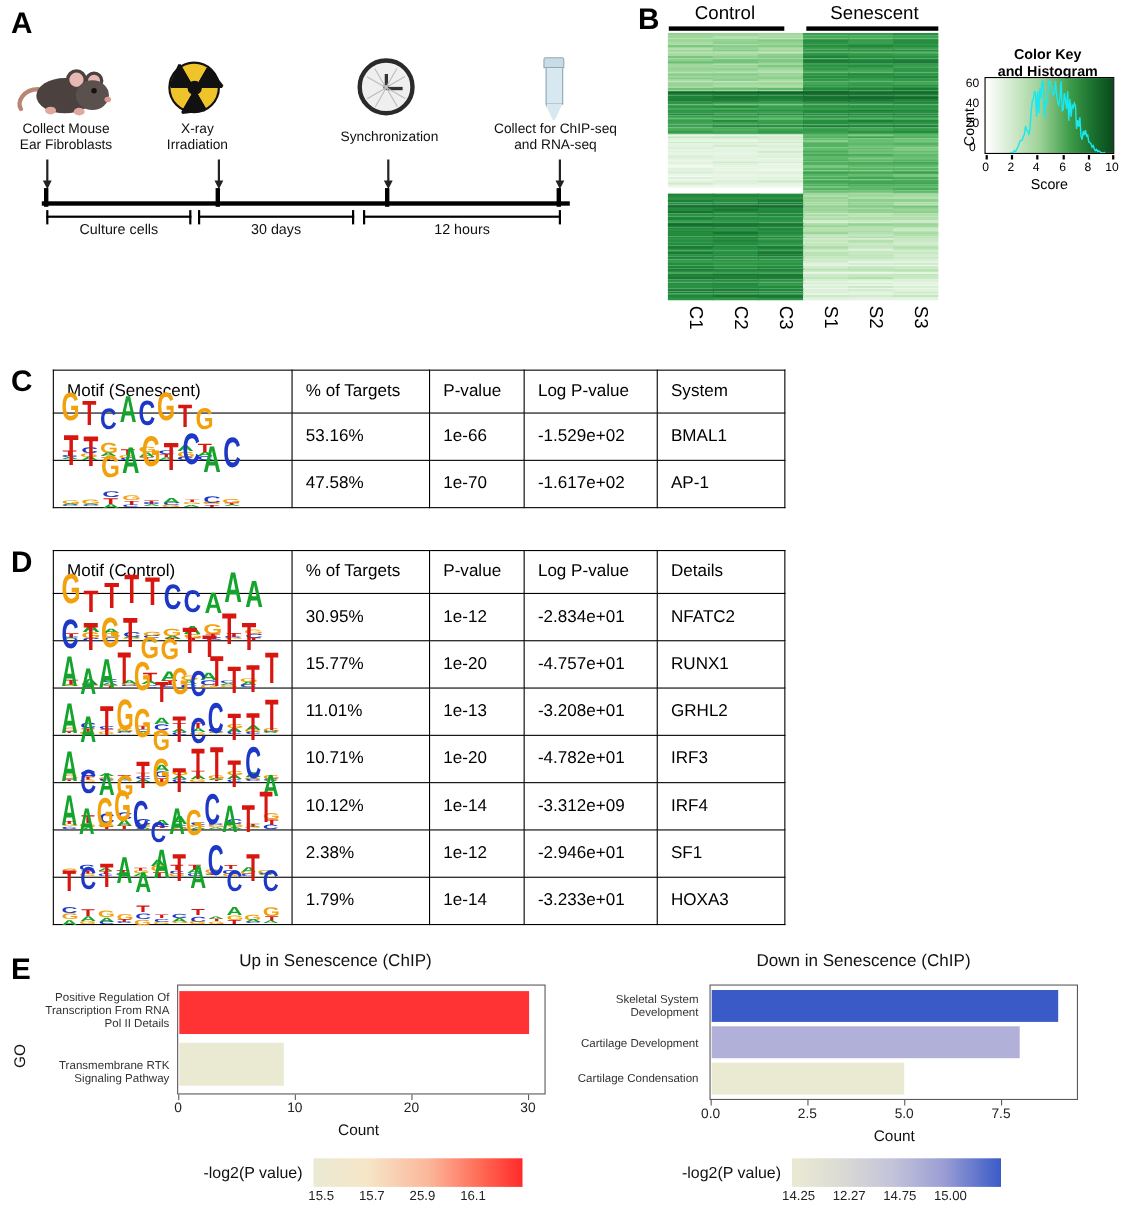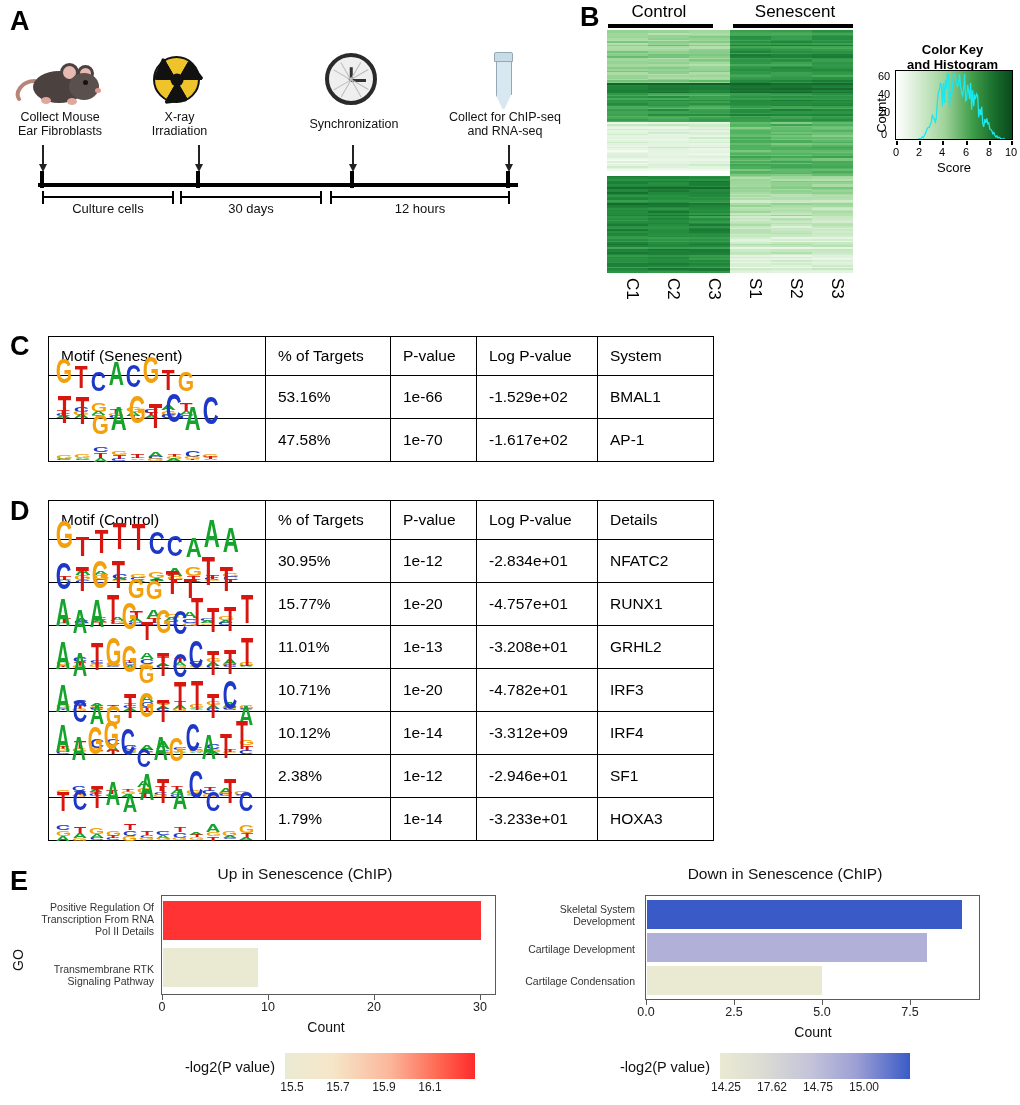--- a/index.html
+++ b/index.html
@@ -1918,21 +1918,21 @@
     <div class="ax-tick-lbl" style="left:360px; top:145px; width:28px;">20</div>
     <div class="ax-tick-lbl" style="left:466px; top:145px; width:28px;">30</div>
 
     <div class="ax-name" style="left:261px; top:164px; width:130px;">Count</div>
 
     <div class="legend-name" style="left:110px; top:204px; width:165px;">-log2(P value)</div>
     <div class="legend-bar" style="left:285px; top:198px; width:190px;
                 background:linear-gradient(to right,#EAEAD3 0%,#F6E6C8 25%,#FBB79B 55%,#FF6A55 80%,#FF2A2A 100%);"></div>
     <div class="legend-tick-lbl" style="left:272px; top:225px; width:40px;">15.5</div>
     <div class="legend-tick-lbl" style="left:318px; top:225px; width:40px;">15.7</div>
-    <div class="legend-tick-lbl" style="left:364px; top:225px; width:40px;">15.9</div>
+    <div class="legend-tick-lbl" style="left:364px; top:225px; width:40px;">25.9</div>
     <div class="legend-tick-lbl" style="left:410px; top:225px; width:40px;">16.1</div>
   </div>
 
   <div>
     <div class="chart-title" style="left:620px; top:10px; width:330px;">Down in Senescence (ChIP)</div>
 
     <div class="go-lbl" style="left:500px; top:48px; width:135px;">Skeletal System
 Development</div>
     <div class="go-lbl" style="left:500px; top:88px; width:135px;">Cartilage Development</div>
     <div class="go-lbl" style="left:500px; top:120px; width:135px;">Cartilage Condensation</div>
@@ -1952,17 +1952,17 @@
     <div class="ax-tick-lbl" style="left:716px; top:150px; width:36px;">2.5</div>
     <div class="ax-tick-lbl" style="left:804px; top:150px; width:36px;">5.0</div>
     <div class="ax-tick-lbl" style="left:892px; top:150px; width:36px;">7.5</div>
 
     <div class="ax-name" style="left:748px; top:169px; width:130px;">Count</div>
 
     <div class="legend-name" style="left:545px; top:204px; width:165px;">-log2(P value)</div>
     <div class="legend-bar" style="left:720px; top:198px; width:190px;
                 background:linear-gradient(to right,#EAEAD3 0%,#DCDCD4 22%,#C3C3DA 48%,#9C9FD4 72%,#3A5BC7 100%);"></div>
     <div class="legend-tick-lbl" style="left:702px; top:225px; width:48px;">14.25</div>
-    <div class="legend-tick-lbl" style="left:748px; top:225px; width:48px;">17.62</div>
+    <div class="legend-tick-lbl" style="left:748px; top:225px; width:48px;">12.27</div>
     <div class="legend-tick-lbl" style="left:794px; top:225px; width:48px;">14.75</div>
     <div class="legend-tick-lbl" style="left:840px; top:225px; width:48px;">15.00</div>
   </div>
 </div>
 
 </body></html>

